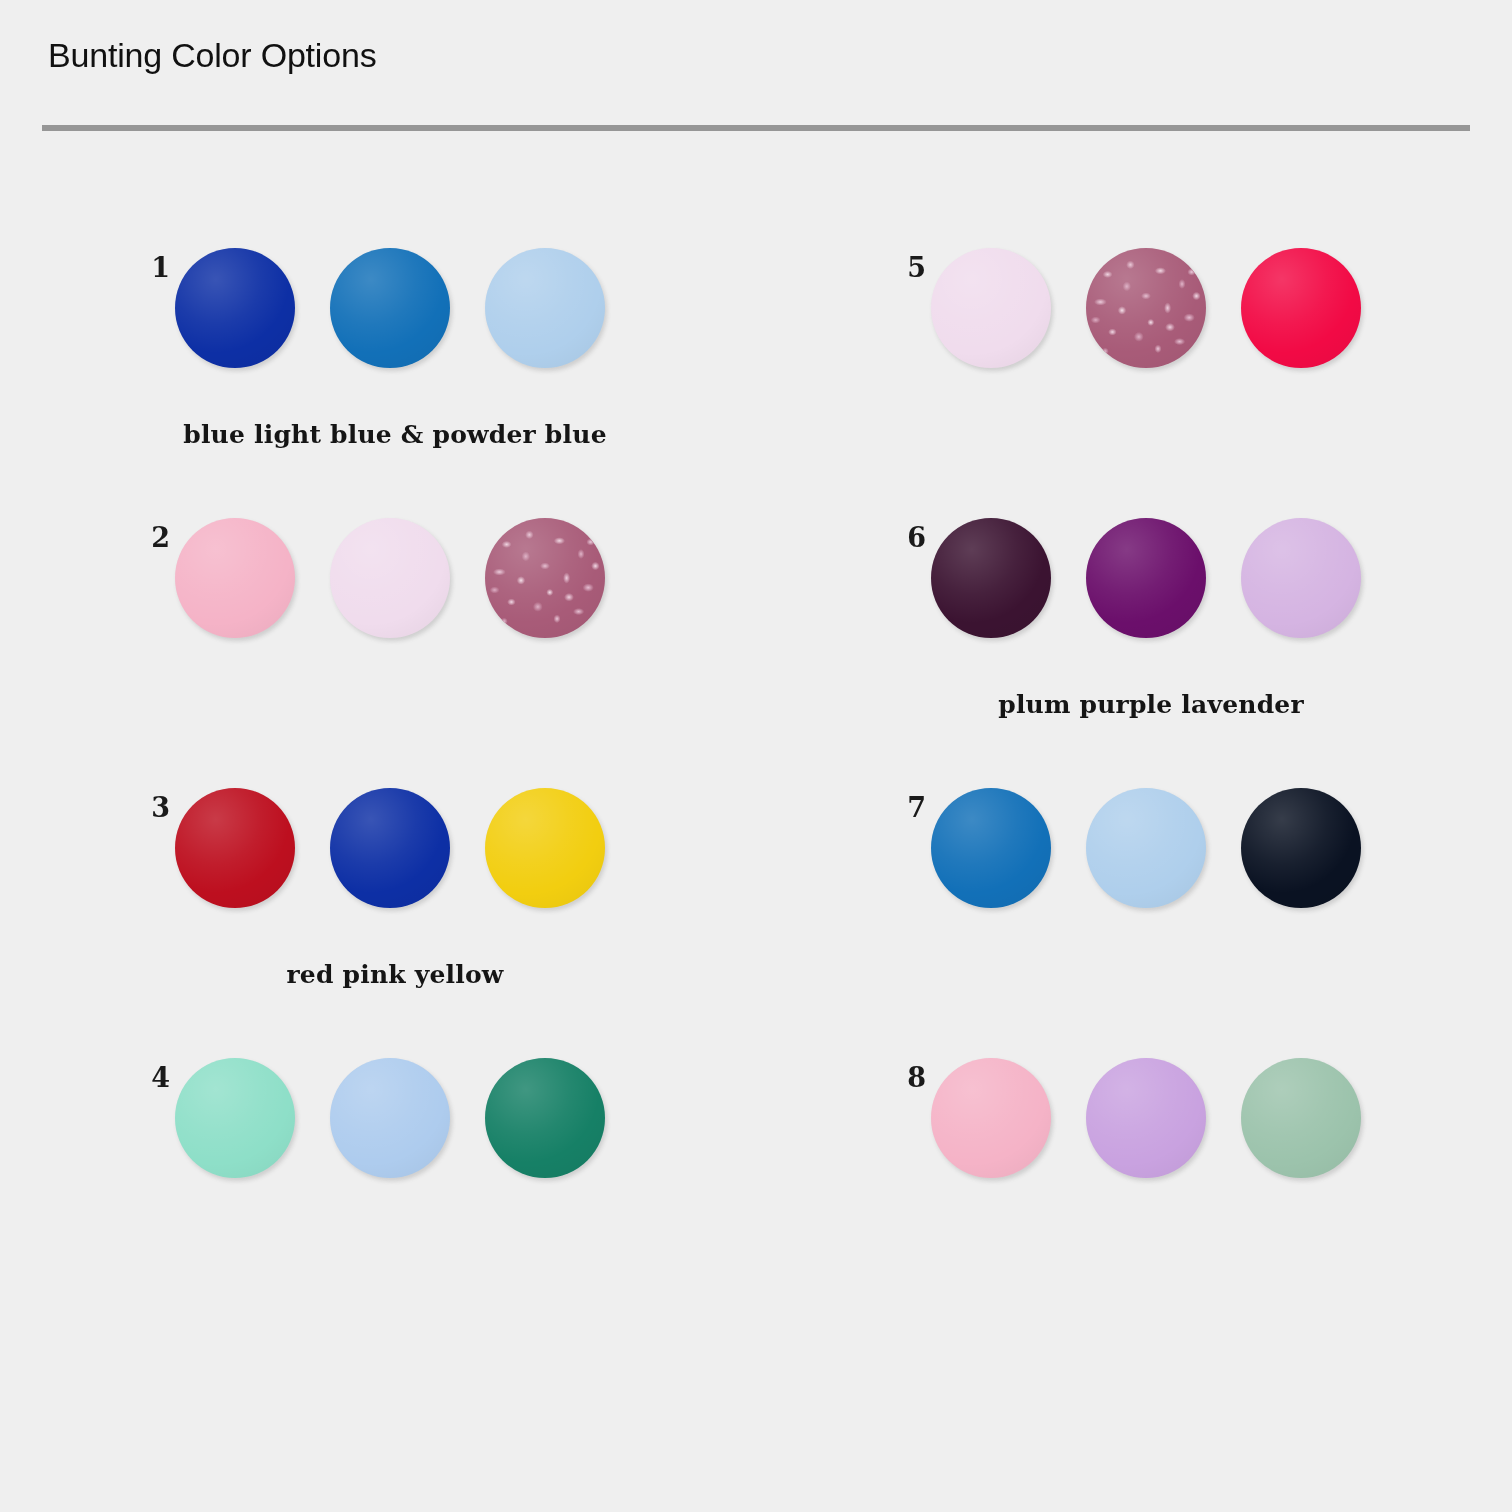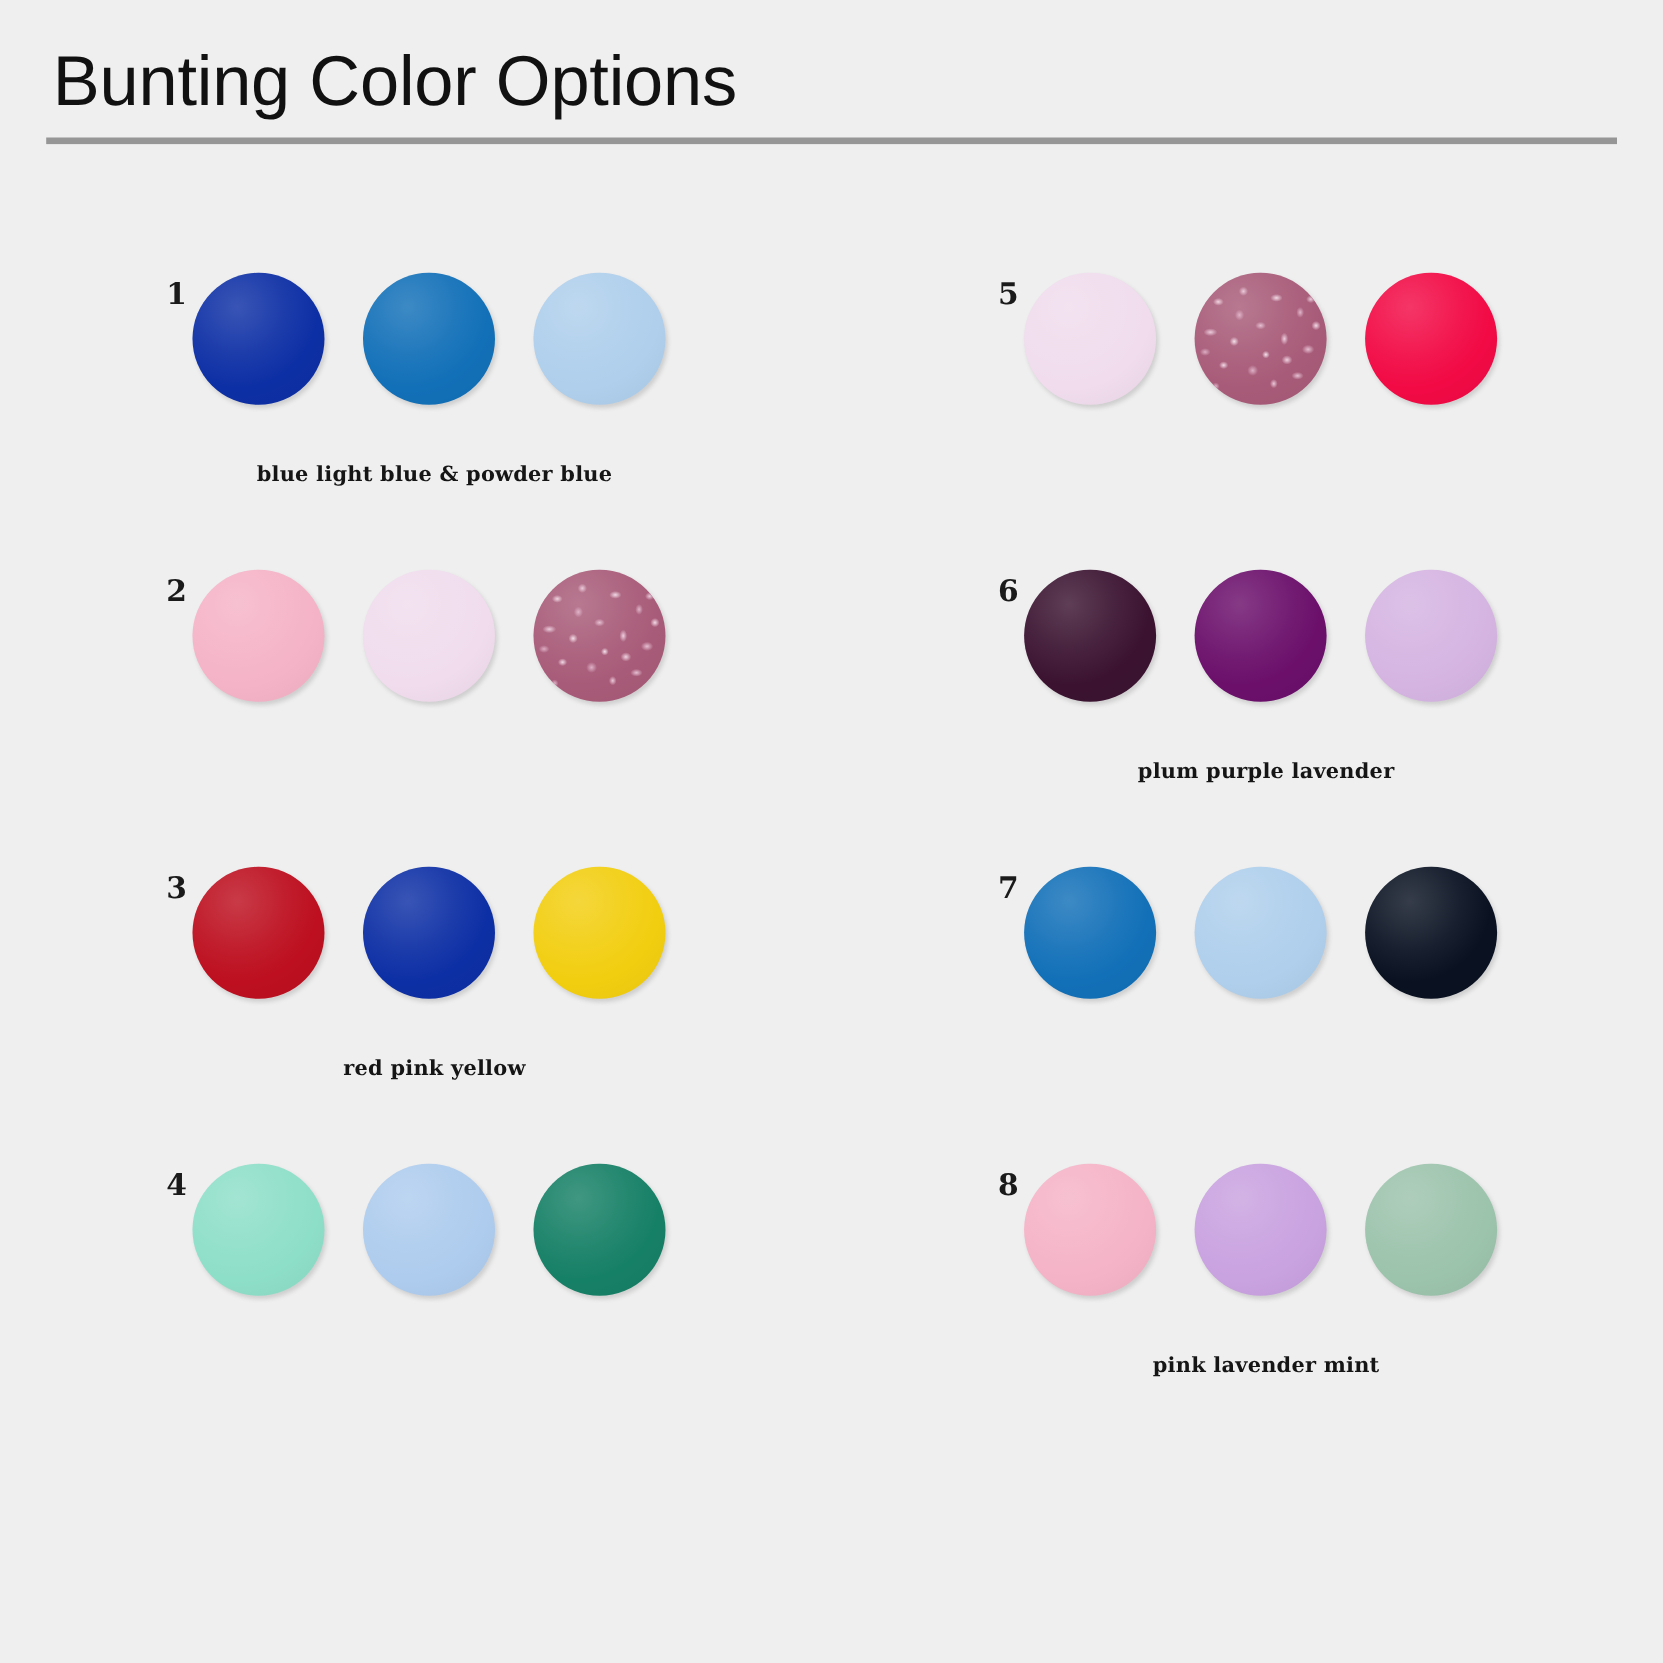--- a/index.html
+++ b/index.html
@@ -25,21 +25,21 @@
     position: absolute;
     left: 0;
     top: 0;
     width: 1512px;
   }
   .page-title {
     position: absolute;
     left: 48px;
     top: 36px;
     font-family: "Liberation Sans", sans-serif;
-    font-size: 64px;
+    font-size: 34px;
     font-weight: 400;
     color: #111111;
     letter-spacing: -0.2px;
     white-space: nowrap;
   }
   .title-rule {
     position: absolute;
     left: 42px;
     top: 125px;
     width: 1428px;
@@ -131,21 +131,21 @@
       radial-gradient(ellipse 6px 5px at 88% 20%, #e9cada 0%, rgba(233,202,218,0) 70%);
   }
   .group-caption {
     position: absolute;
     left: 175px;
     top: 182px;
     width: 440px;
     text-align: center;
     font-family: "DejaVu Serif", "Liberation Serif", serif;
     font-weight: 700;
-    font-size: 19px;
+    font-size: 25px;
     letter-spacing: 0.2px;
     color: #151515;
     white-space: nowrap;
   }
 </style>
 </head>
 <body>
 
 <div class="page">
 
@@ -218,17 +218,16 @@
           <div class="swatch" title="teal" style="background-color: rgb(22, 128, 102);"></div>
         </div>
       </div>
       <div class="palette-group">
         <div class="group-number">8</div>
         <div class="swatch-row">
           <div class="swatch" title="pink" style="background-color: rgb(245, 179, 199);"></div>
           <div class="swatch" title="lavender" style="background-color: rgb(201, 162, 224);"></div>
           <div class="swatch" title="mint" style="background-color: rgb(156, 195, 172);"></div>
         </div>
-        <div class="group-caption">pink lavender mint</div>
       </div>
     </div>
 
 </div>
 
 </body></html>

